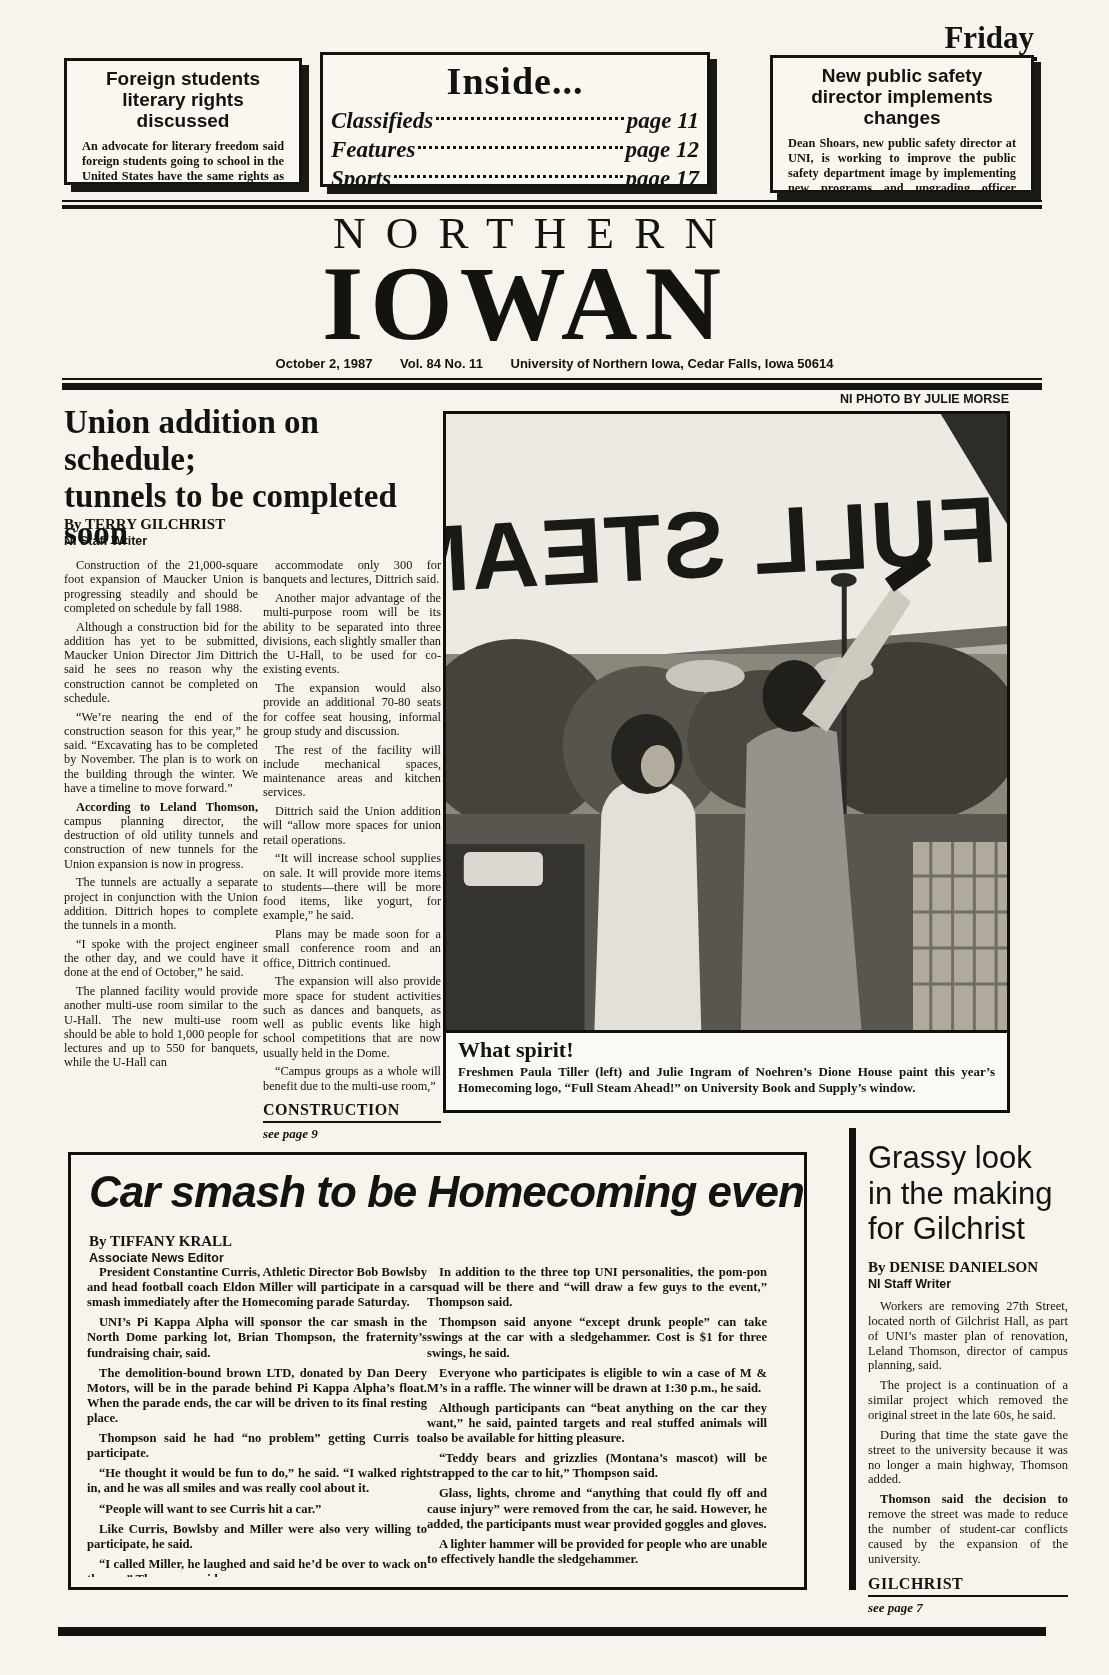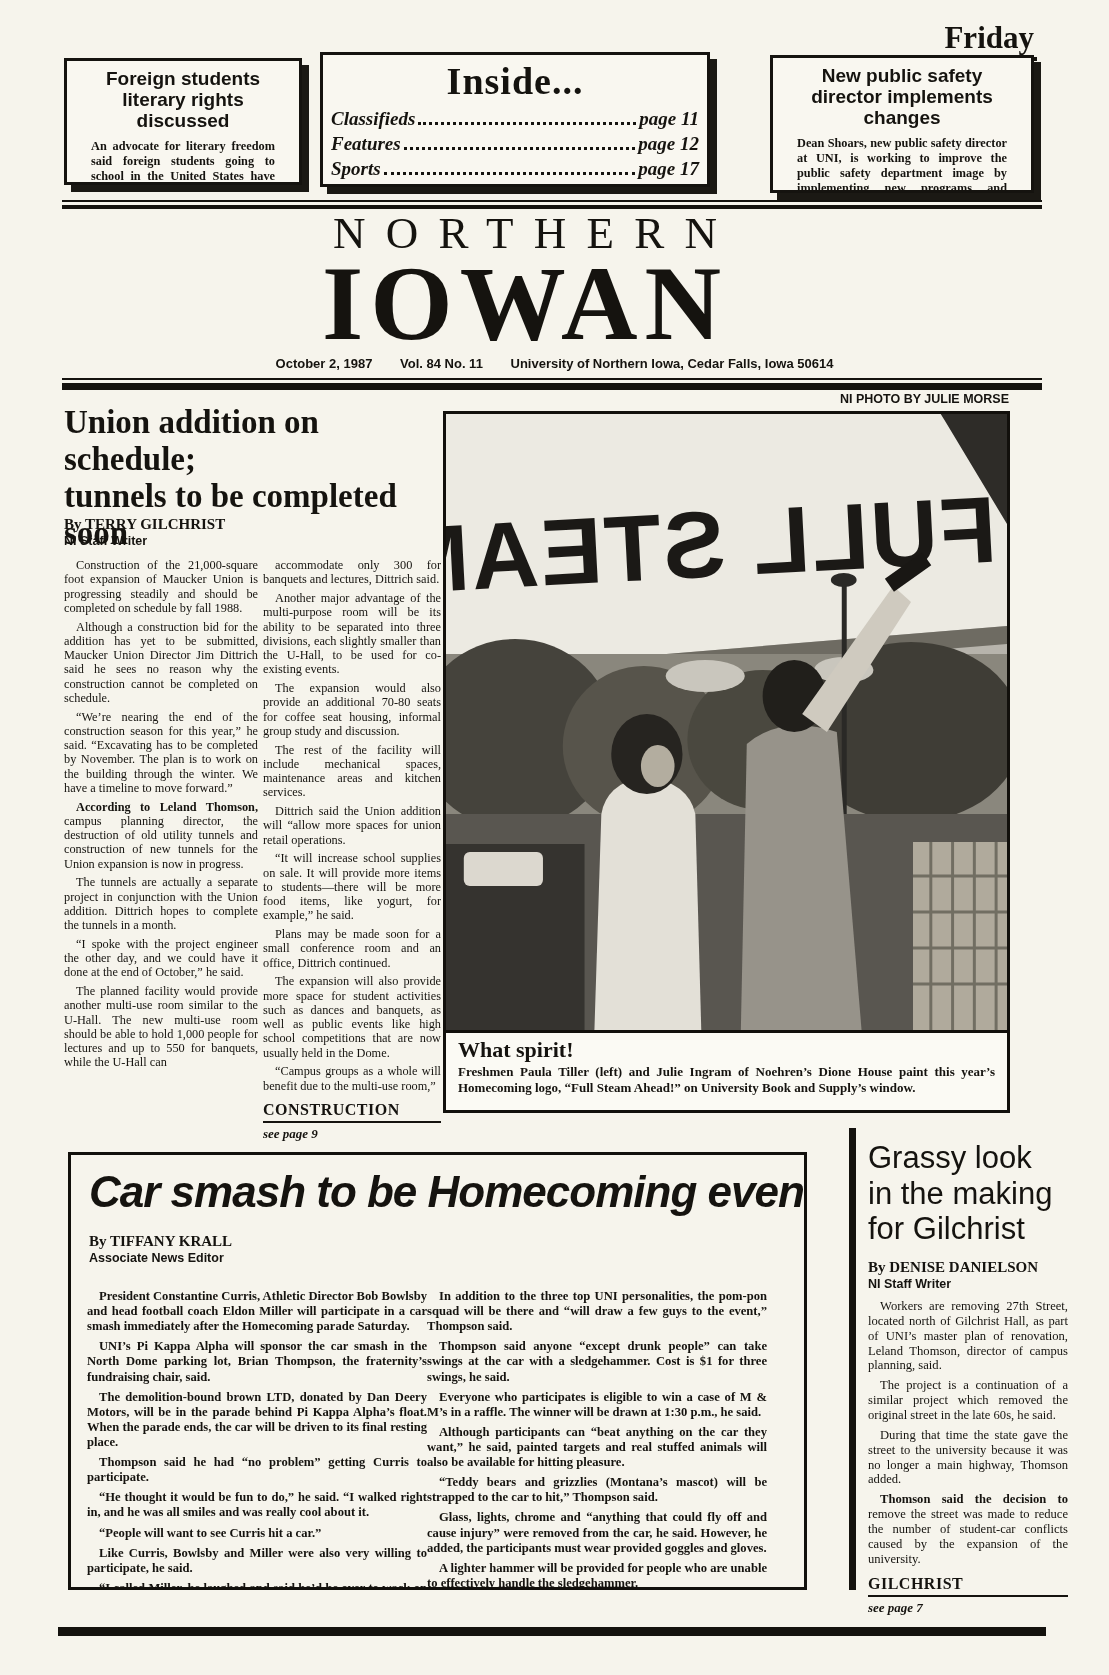--- a/index.html
+++ b/index.html
@@ -2,31 +2,31 @@
 <html><head>
 <meta charset="utf-8">
 <style>
   *{margin:0;padding:0;box-sizing:border-box}
   body{background:#8e8c86;font-family:"Liberation Serif",serif}
   .page{position:relative;width:1109px;height:1675px;margin:0 auto;background:#f6f4ec;color:#15130f;overflow:hidden}
   .abs{position:absolute}
 
   
   .friday{top:20px;right:72px;font-size:31px;font-weight:bold;border-bottom:4px solid #15130f;padding:0 3px 1px;font-family:"Liberation Serif",serif}
-  .tbox{border:3px solid #15130f;background:#f9f7f0;box-shadow:7px 7px 0 #1b1914;padding:8px 24px;overflow:hidden}
+  .tbox{border:3px solid #15130f;background:#f9f7f0;box-shadow:7px 7px 0 #1b1914;padding:8px 15px;overflow:hidden}
   .tbox-left{left:64px;top:58px;width:238px;height:127px}
   .tbox-inside{left:320px;top:52px;width:390px;height:135px;padding:4px 8px}
   .tbox-right{left:770px;top:55px;width:264px;height:138px}
   .t-ttl{font-family:"Liberation Sans",sans-serif;font-weight:bold;text-align:center;font-size:19px;line-height:1.1}
   .t-body{font-weight:bold;font-size:12.3px;line-height:1.22;margin-top:7px;text-align:justify}
   .t-see{font-weight:bold;font-style:italic;text-align:right;font-size:13.5px;margin-top:2px}
   .t-see.pull{margin-top:-16px}
   .inside-ttl{font-size:38px;font-weight:bold;text-align:center;letter-spacing:1px}
   .toc{margin-top:5px}
-  .toc-row{display:flex;align-items:flex-end;font-weight:bold;font-style:italic;font-size:19px;margin-top:3px}
+  .toc-row{display:flex;align-items:center;font-weight:bold;font-style:italic;font-size:23px;margin-top:3px}
   .toc-dots{flex:1;border-bottom:3px dotted #15130f;margin:0 3px 5px}
 
   
   .rule-thin-top{left:62px;top:200px;width:980px;height:2px;background:#15130f}
   .rule-thick-top{left:62px;top:205px;width:980px;height:4px;background:#15130f}
   .nameplate{left:235px;top:210px;width:580px;text-align:center}
   .np-l1{font-size:45px;letter-spacing:.45em;text-indent:.45em;line-height:1.05}
   .np-l2{font-size:106px;font-weight:bold;letter-spacing:7px;line-height:.92;margin-top:-2px}
   .dateline{left:0;top:356px;width:100%;text-align:center;font-family:"Liberation Sans",sans-serif;font-weight:bold;font-size:13px}
   .dateline span{margin:0 12px}
@@ -51,21 +51,21 @@
   .photo-frame{left:443px;top:411px;width:567px;height:702px;border:3px solid #12100c;background:#c7c4bc}
   .photo-frame svg{display:block;width:100%;height:616px}
   .caption{border-top:3px solid #12100c;background:#fbfaf4;padding:4px 12px 6px;height:80px;overflow:hidden}
   .cap-title{font-size:22px;font-weight:bold}
   .cap-body{font-size:13px;font-weight:bold;line-height:1.25;margin-top:1px;text-align:justify}
 
   
   .s2-box{left:68px;top:1152px;width:739px;height:438px;border:3px solid #12100c;padding:6px 16px;overflow:hidden}
   .s2-headline{font-family:"Liberation Sans",sans-serif;font-style:italic;font-weight:bold;font-size:44px;letter-spacing:-1px;margin:6px 0 16px 2px;white-space:nowrap}
   .s2-byline{margin-left:2px}
-  .s2cols{display:flex;margin-top:24px}
+  .s2cols{display:flex;margin-top:0}
   .s2col{width:340px;overflow:hidden;height:312px}
   .s2col p{font-weight:bold;font-size:12.6px;line-height:1.2;text-align:justify;text-indent:12px;margin-bottom:5px}
 
   
   .divider-v{left:849px;top:1128px;width:7px;height:462px;background:#14120e}
   .s3{left:868px;top:1140px;width:200px}
   .s3-headline{font-family:"Liberation Sans",sans-serif;font-weight:normal;font-size:31px;line-height:1.15;white-space:pre-line;margin-bottom:12px}
   .s3 .byline{margin-bottom:8px}
   .s3 p{font-size:12.6px;line-height:1.18;text-align:justify;text-indent:12px;margin-bottom:5px}
 

